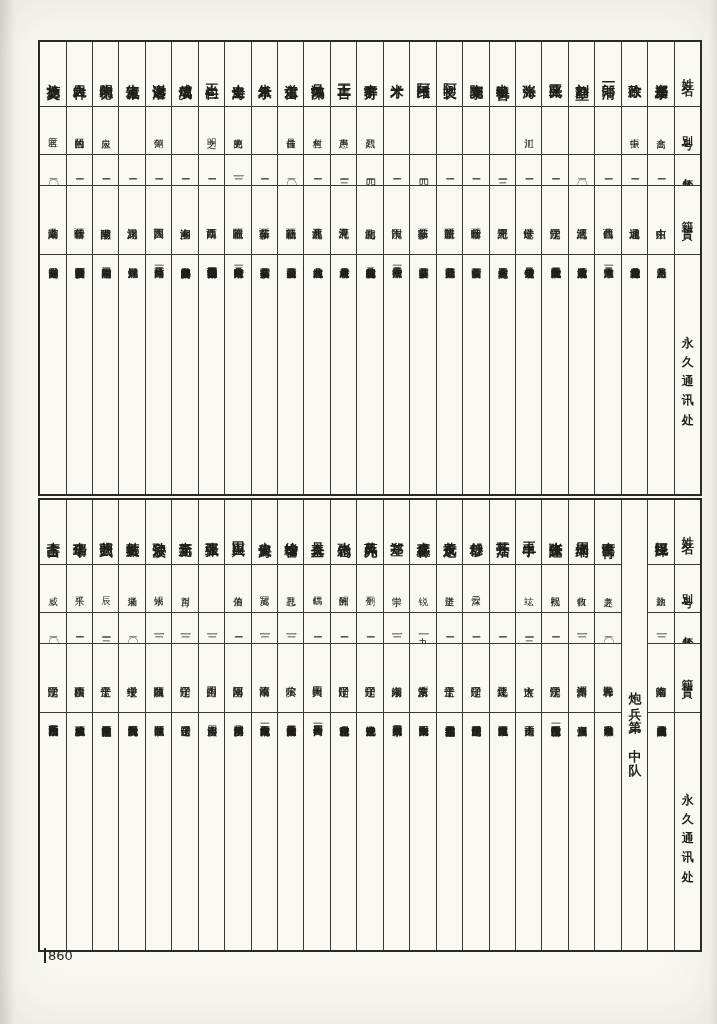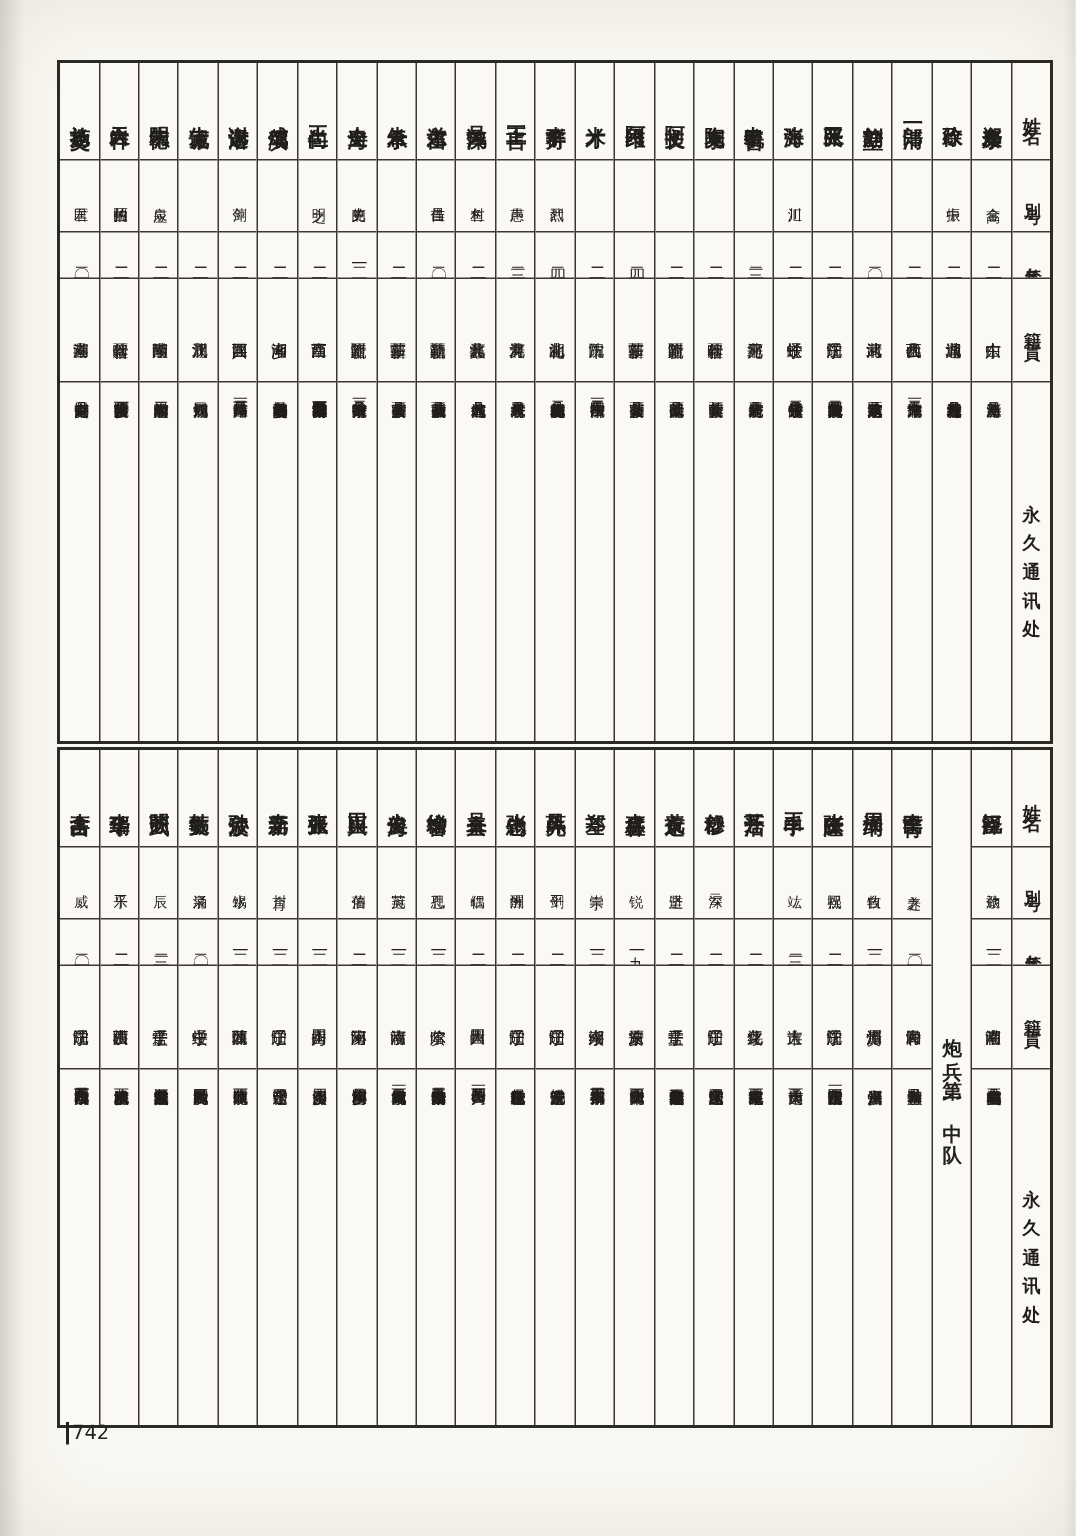--- a/index.html
+++ b/index.html
@@ -408,15 +408,15 @@
       <div class="col entry">
         <div class="cell name">李占吉</div>
         <div class="cell alias">威</div>
         <div class="cell age">二〇</div>
         <div class="cell native">辽宁沈阳</div>
         <div class="cell address">沈阳市山西区小西街二段三六号</div>
       </div>
     </div>
   <div class="pagenum">
     <span class="tick"></span>
-    <span>742</span>
+    <span>860</span>
   </div>
 </div>
 
 </body></html>

